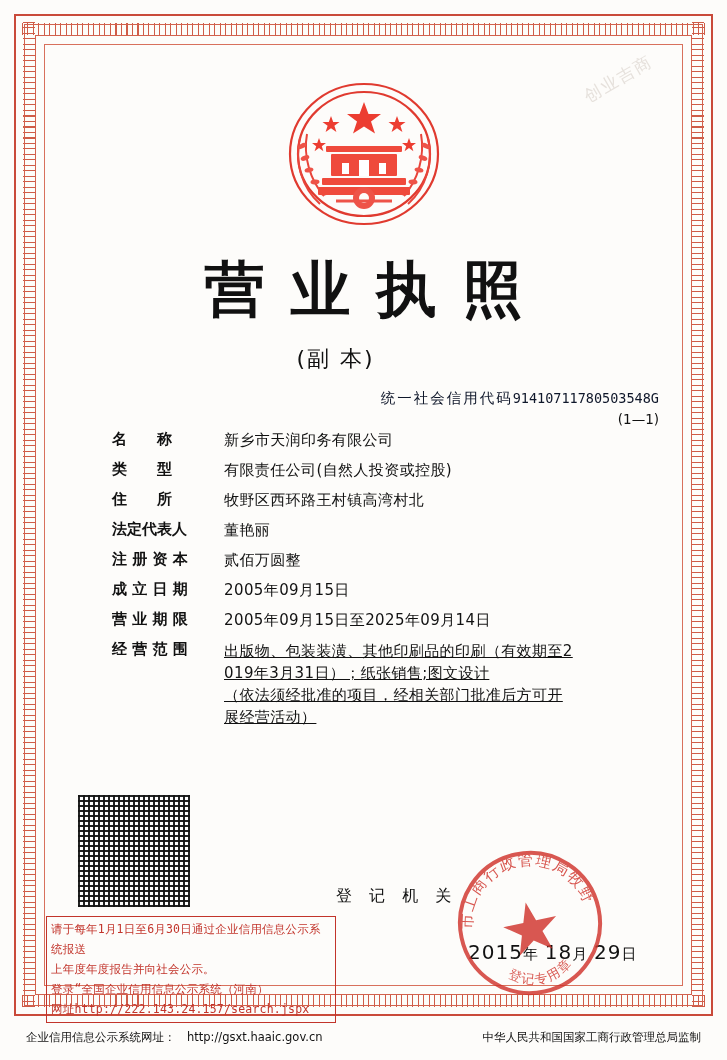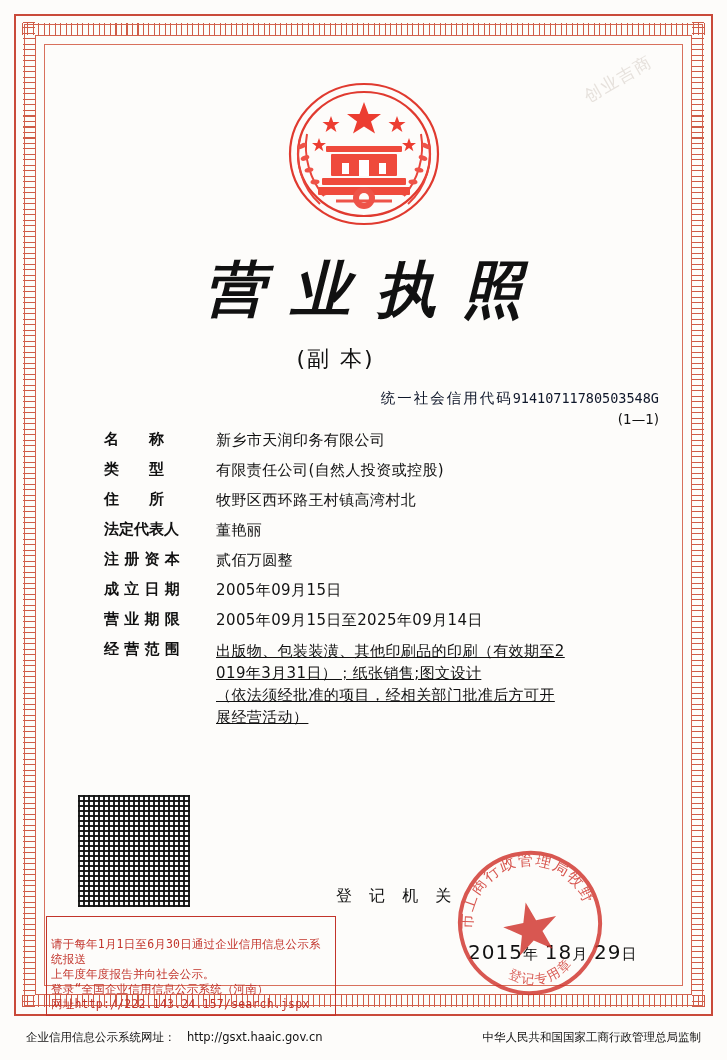--- a/index.html
+++ b/index.html
@@ -119,21 +119,20 @@
     top: 250px;
     left: 0;
     width: 727px;
     text-align: center;
     font-family: "DejaVu Sans", sans-serif;
     font-weight: bold;
     font-size: 60px;
     letter-spacing: 26px;
     text-indent: 26px;
     color: #111111;
-    font-style: italic;
   }
   .doc-subtitle {
     position: absolute;
     top: 344px;
     left: 0;
     width: 671px;
     text-align: center;
     font-family: "DejaVu Sans", sans-serif;
     font-size: 22px;
     color: #111111;
@@ -170,20 +169,21 @@
   .fields {
     position: absolute;
     left: 104px;
     top: 430px;
     width: 560px;
   }
   .field-row {
     display: flex;
     align-items: flex-start;
     margin-bottom: 9px;
+    margin-left: 8px;
   }
   .field-label {
     width: 112px;
     flex: 0 0 112px;
     font-family: "DejaVu Sans", sans-serif;
     font-size: 15px;
     font-weight: bold;
     color: #111;
     text-align: justify;
     white-space: nowrap;
@@ -227,24 +227,24 @@
 
   
   .notice {
     position: absolute;
     left: 46px;
     top: 916px;
     width: 290px;
     color: #c2342b;
     font-family: "DejaVu Sans Mono", monospace;
     font-size: 11.5px;
-    line-height: 15px;
+    line-height: 20px;
     letter-spacing: 0.2px;
     border: 1px solid #c2342b;
-    padding: 20px 4px 3px 4px;
+    padding: 2px 4px 3px 4px;
     box-sizing: border-box;
   }
   .notice span { display: block; }
 
   
   .reg-authority {
     position: absolute;
     left: 336px;
     top: 886px;
     font-family: "DejaVu Sans", sans-serif;

